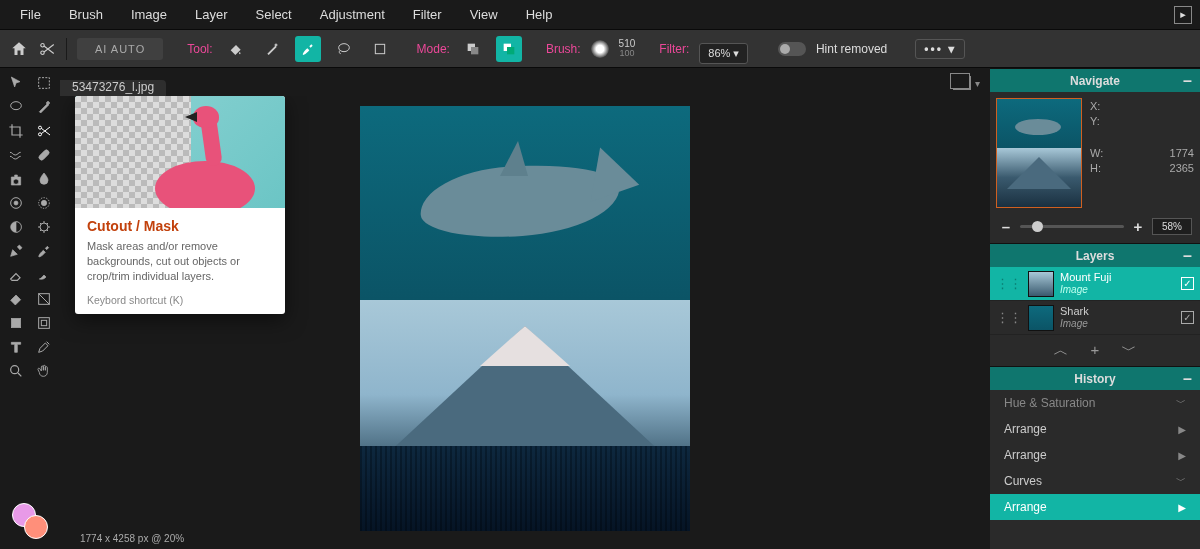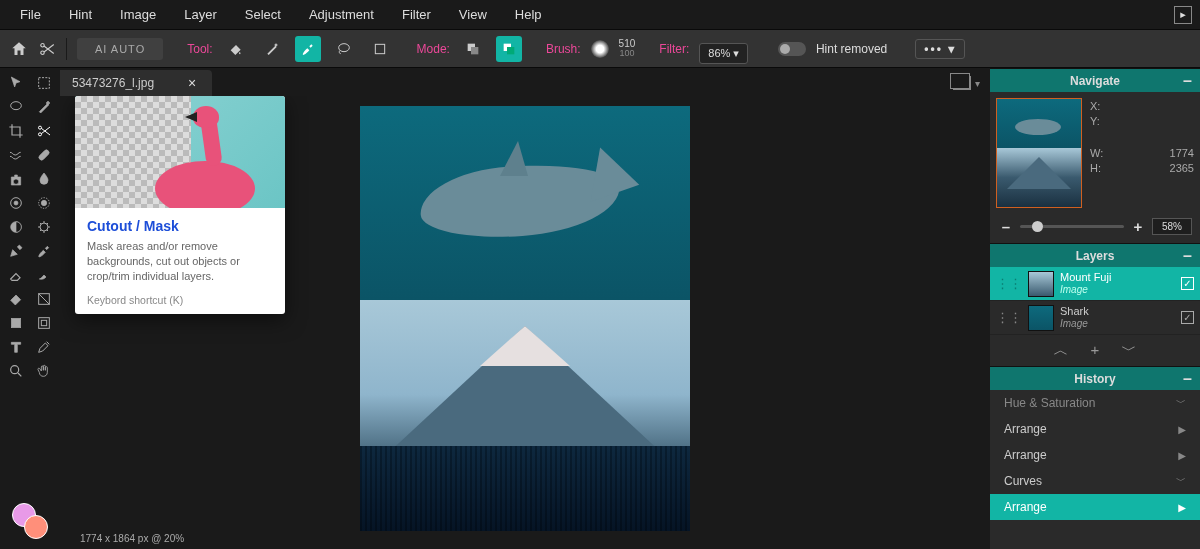--- a/index.html
+++ b/index.html
@@ -27,21 +27,21 @@
 .toolbox { width: 60px; background: #1a1a1a; display: flex; flex-direction: column; align-items: center; padding-top: 6px; gap: 6px; }
 .toolbox .row { display: flex; gap: 10px; }
 .toolbox .t { width: 18px; height: 18px; cursor: pointer; display: flex; align-items: center; justify-content: center; }
 .toolbox .t svg { width: 16px; height: 16px; fill: #aaa; stroke: #aaa; }
 .toolbox .t.active svg { fill: #fff; stroke: #fff; }
 .toolbox .colors { margin-top: auto; margin-bottom: 10px; position: relative; width: 36px; height: 36px; }
 .toolbox .c1 { position: absolute; width: 24px; height: 24px; border-radius: 50%; background: #e89ae8; border: 1.5px solid #fff; top: 0; left: 0; }
 .toolbox .c2 { position: absolute; width: 24px; height: 24px; border-radius: 50%; background: #ff8f7a; border: 1.5px solid #fff; bottom: 0; right: 0; }
 .main { flex: 1; background: #1a1a1a; display: flex; flex-direction: column; }
 .tabbar { height: 28px; background: #1a1a1a; display: flex; align-items: flex-end; }
-.tab { background: #2e2e2e; height: 26px; padding: 0 12px; display: flex; align-items: center; gap: 30px; font-size: 12px; border-top-right-radius: 4px; color:#ccc; }
+.tab { background: #2e2e2e; height: 16px; padding: 0 12px; display: flex; align-items: center; gap: 30px; font-size: 12px; border-top-right-radius: 4px; color:#ccc;flex-direction:column; }
 .tab .x { cursor: pointer; color: #ddd; font-size: 14px; padding: 0 4px; }
 .tab-rest { flex: 1; height: 26px; background: #1a1a1a; display:flex; align-items:center; justify-content:flex-end; padding-right:10px; }
 .tab-rest .dup-ico { width:18px; height:14px; border:1px solid #888; position:relative; cursor:pointer; }
 .tab-rest .dup-ico::before { content:""; position:absolute; left:-4px; top:-4px; width:18px; height:14px; border:1px solid #888; background:#1a1a1a; }
 .canvas-wrap { flex: 1; background: #1a1a1a; position: relative; overflow: hidden; }
 .canvas { position: absolute; left: 300px; top: 10px; width: 330px; height: 430px; background: #123; display: flex; flex-direction: column; }
 .shark-part { flex: 0 0 45%; background: linear-gradient(#0d6a7d, #0b5466); position: relative; overflow:hidden; }
 .shark-body { position:absolute; left:60px; top:60px; width:200px; height:70px; background:#6a8c99; border-radius:45% 55% 50% 50% / 60% 40% 60% 40%; transform:rotate(-4deg); }
 .shark-fin { position:absolute; left:140px; top:35px; width:0; height:0; border-left:18px solid transparent; border-right:10px solid transparent; border-bottom:35px solid #5e808d; }
 .shark-tail { position:absolute; left:235px; top:45px; width:0; height:0; border-top:30px solid transparent; border-bottom:25px solid transparent; border-left:45px solid #6a8c99; transform:rotate(10deg); }
@@ -51,21 +51,21 @@
 .city { position:absolute; bottom:0; left:0; right:0; height:90px; background:repeating-linear-gradient(90deg, #1a3545 0 2px, #2a4a5e 2px 5px), linear-gradient(#2a4555, #0e2030); background-blend-mode:overlay; }
 .tooltip-card { position: absolute; left: 15px; top: 0; width: 210px; background: #fff; color: #222; border-radius: 3px; overflow: hidden; box-shadow: 0 6px 20px rgba(0,0,0,0.5); }
 .tooltip-img-area { height: 112px; background: linear-gradient(135deg, #8fd4d4 0%, #6bc5c5 100%); position: relative; overflow:hidden; }
 .tooltip-img-area::before { content:""; position:absolute; left:0; top:0; width:55%; height:100%; background-image: linear-gradient(45deg, #bbb 25%, transparent 25%), linear-gradient(-45deg, #bbb 25%, transparent 25%), linear-gradient(45deg, transparent 75%, #bbb 75%), linear-gradient(-45deg, transparent 75%, #bbb 75%); background-size: 12px 12px; background-position: 0 0, 0 6px, 6px -6px, -6px 0; background-color:#ddd; }
 .flamingo { position:absolute; left:38%; top:10px; width:100px; height:100px; }
 .flamingo .ring { position:absolute; bottom:-10px; left:0; width:100px; height:55px; background:#e8527a; border-radius:50%; }
 .flamingo .neck { position:absolute; left:48px; top:5px; width:16px; height:55px; background:#e8527a; border-radius:10px; transform:rotate(-8deg); }
 .flamingo .head { position:absolute; left:38px; top:0; width:26px; height:22px; background:#e8527a; border-radius:50% 50% 45% 45%; }
 .flamingo .beak { position:absolute; left:30px; top:6px; width:0; height:0; border-top:5px solid transparent; border-bottom:5px solid transparent; border-right:12px solid #222; }
 .tooltip-txt { padding: 10px 12px 8px; }
-.tooltip-txt h3 { font-size: 14px; color:#1d4ed8; margin-bottom: 5px; }
+.tooltip-txt h3 { font-size: 14px; color:#c2410c; margin-bottom: 5px; }
 .tooltip-txt p { font-size: 11px; color: #666; line-height: 1.35; }
 .tooltip-txt .sc { font-size: 10.5px; color: #888; margin-top: 10px; }
 .status { height: 18px; background: #1a1a1a; font-size: 10px; color: #aaa; padding: 2px 20px; }
 .rpanel { width: 210px; background: #2a2a2a; display: flex; flex-direction: column; font-size: 12px; }
 .phead { height: 24px; background: #0f766e; display: flex; align-items: center; justify-content: center; position: relative; font-size: 12px; font-weight:bold; color:#ddd; border-top:1px solid #111; }
 .phead .min { position: absolute; right: 8px; cursor: pointer; font-weight:bold; font-size:16px; }
 .nav-body { display: flex; padding: 6px; gap: 8px; }
 .nav-thumb { width: 86px; height: 110px; border: 1px solid #d06020; display:flex; flex-direction:column; }
 .nav-thumb .st { flex:0 0 45%; background:linear-gradient(#0d6a7d,#0b5466); position:relative; overflow:hidden; }
 .nav-thumb .st::after { content:""; position:absolute; left:18px; top:20px; width:46px; height:16px; background:#6a8c99; border-radius:50%; }
@@ -99,21 +99,21 @@
 .hist-item.sel { background: #12b5a5; color:#fff; }
 .hist-item .arr { font-size: 10px; color:#888; }
 .hist-item.sel .arr { color:#fff; }
 .hist-item.dim { color:#888; }
 </style>
 </head>
 <body>
 
 <div class="menubar">
   <div class="mi">File</div>
-  <div class="mi">Hint</div>
+  <div class="mi">Brush</div>
   <div class="mi">Image</div>
   <div class="mi">Layer</div>
   <div class="mi">Select</div>
   <div class="mi">Adjustment</div>
   <div class="mi">Filter</div>
   <div class="mi">View</div>
   <div class="mi">Help</div>
   <div class="spacer"></div>
   <div class="panel-toggle">▸</div>
 </div>
@@ -396,21 +396,21 @@
               <div class="beak"></div>
             </div>
         </div>
         <div class="tooltip-txt">
           <h3>Cutout / Mask</h3>
           <p>Mask areas and/or remove backgrounds, cut out objects or crop/trim individual layers.</p>
           <div class="sc">Keybord shortcut (K)</div>
         </div>
       </div>
     </div>
-    <div class="status">1774 x 1864 px @ 20%</div>
+    <div class="status">1774 x 4258 px @ 20%</div>
   </div>
 
   <div class="rpanel">
     <div class="phead">
         <span>Navigate</span>
         <span class="min">–</span>
       </div>
     <div class="nav-body">
       <div class="nav-thumb">
           <div class="st"></div>

